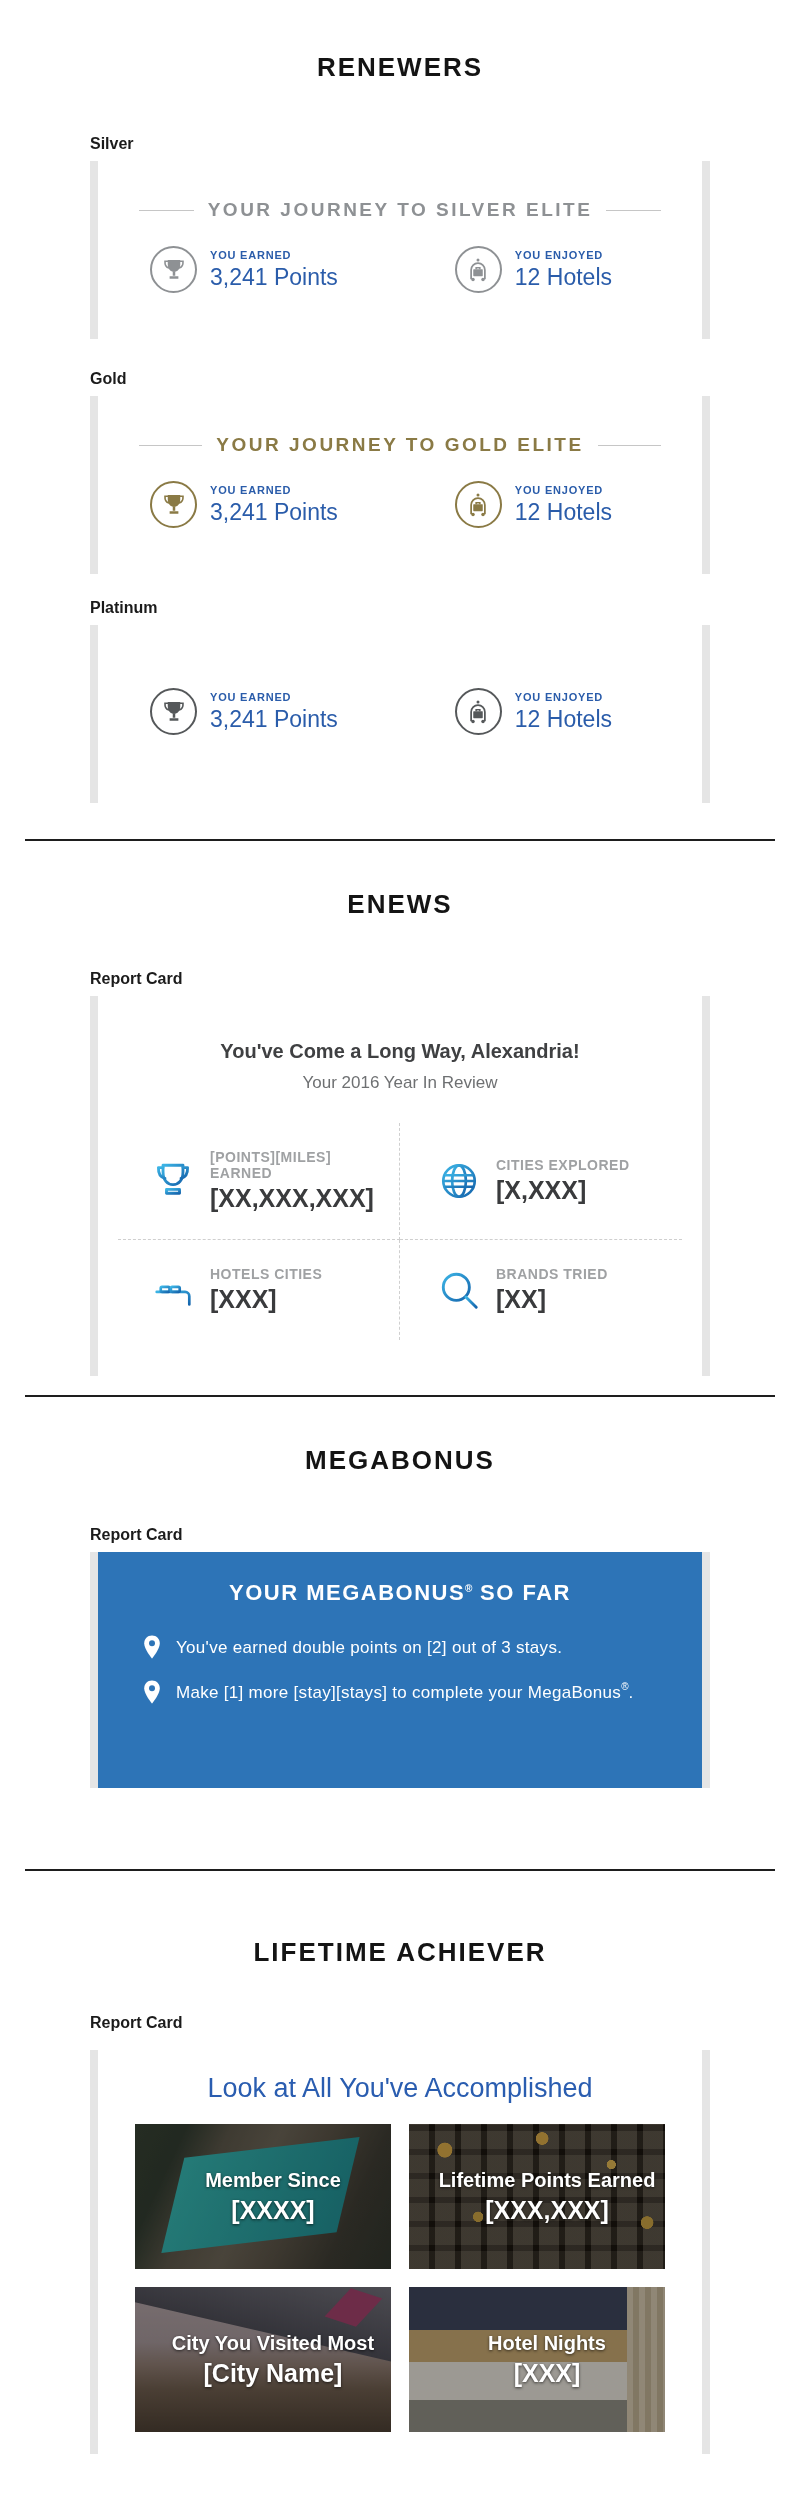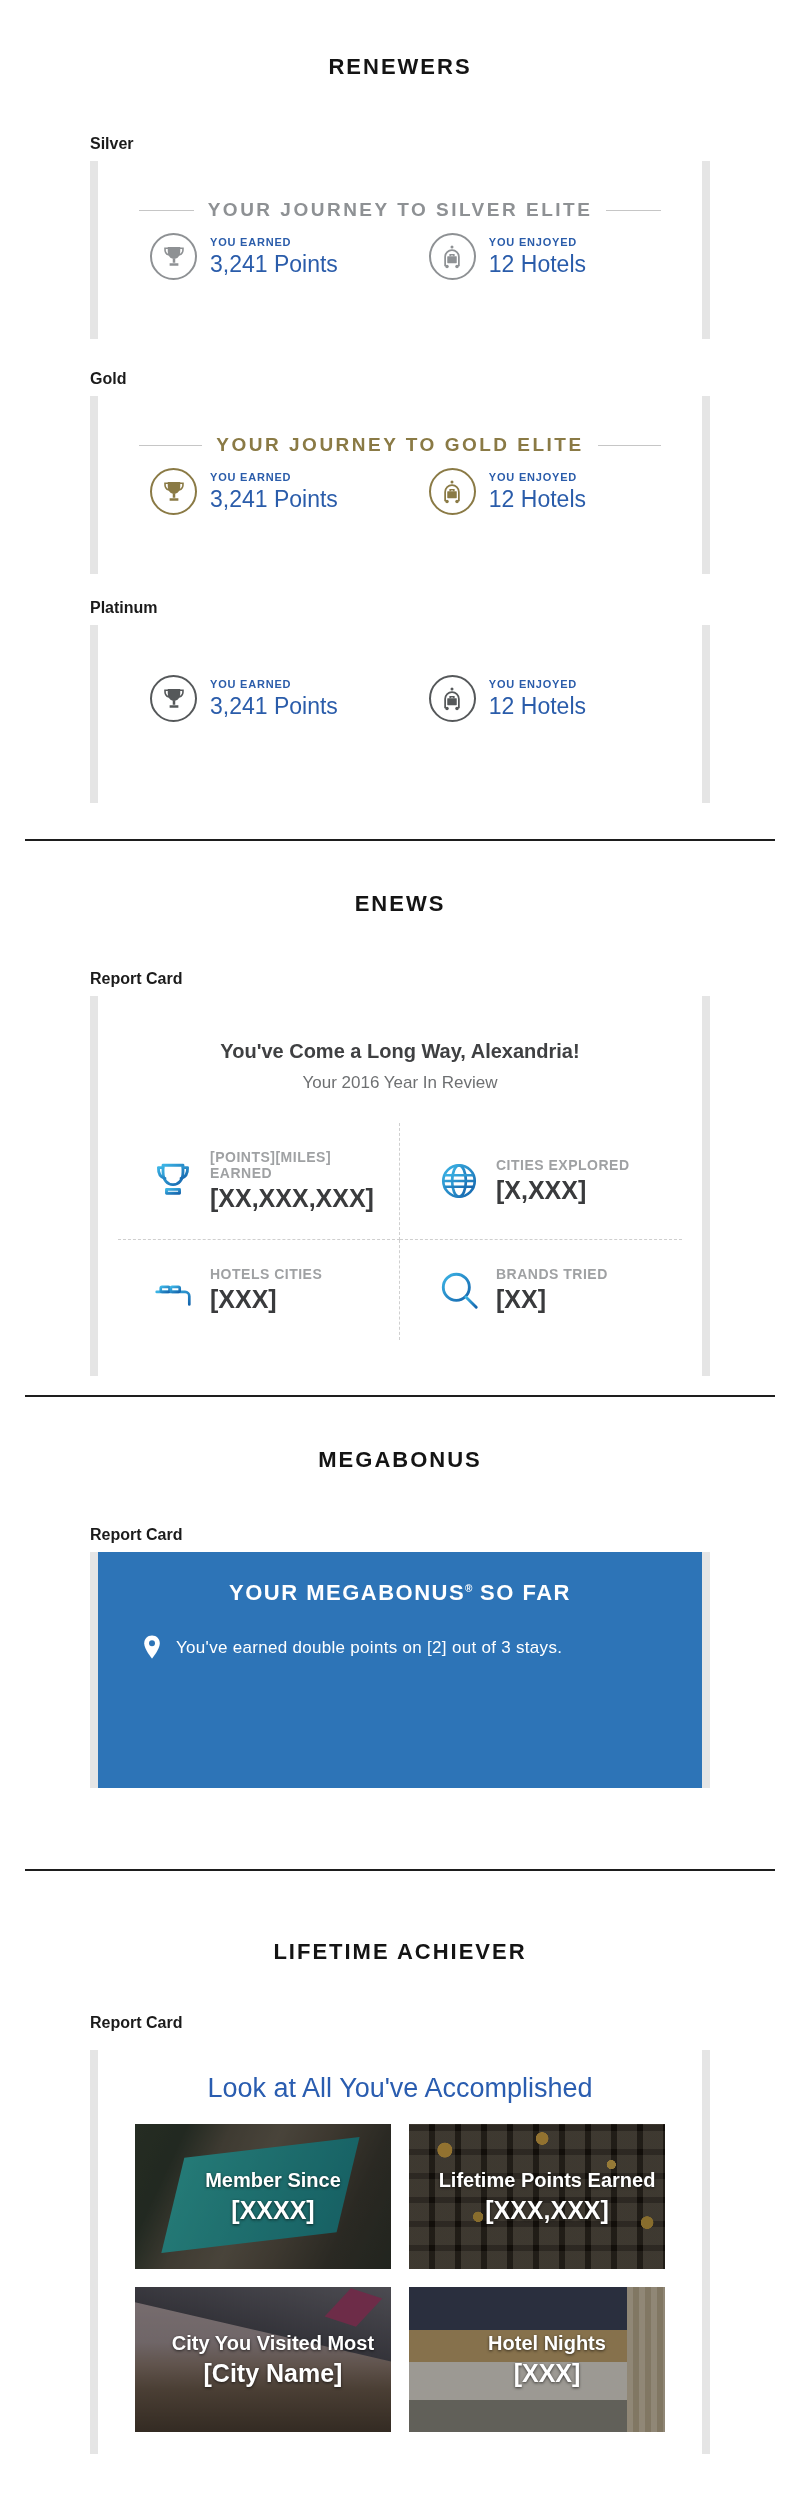--- a/index.html
+++ b/index.html
@@ -3,21 +3,21 @@
 <meta charset="utf-8">
 <style>
   html,body{margin:0;padding:0;}
   body{
     width:800px;min-height:2513px;background:#ffffff;
     font-family:"Liberation Sans",sans-serif;color:#1d1d1d;
     overflow-x:hidden;
   }
   
   .section-heading{
-    text-align:center;font-size:22px;font-weight:700;letter-spacing:2px;
+    text-align:center;font-size:26px;font-weight:700;letter-spacing:2px;
     color:#141414;height:30px;line-height:30px;
   }
   .h-renewers{margin-top:52px;}
   .h-enews{margin-top:48px;}
   .h-mega{margin-top:48px;}
   .h-lifetime{margin-top:66px;}
   .side-label{
     margin-left:90px;font-size:16px;font-weight:700;color:#1b1b1b;line-height:19px;
   }
   .card{
@@ -32,21 +32,21 @@
   .divider-3{margin-top:81px;}
 
   
   .renewers-card .card-inner{height:178px;box-sizing:border-box;padding-top:38px;}
   .journey-row{display:flex;align-items:center;margin:0 41px;gap:14px;}
   .journey-line{flex:1;height:1px;background:#c6c6c6;}
   .journey-title{
     font-size:19px;font-weight:700;letter-spacing:2.5px;white-space:nowrap;
     color:var(--tc);
   }
-  .stats-row{display:flex;justify-content:space-between;padding:0 116px 0 52px;margin-top:12px;}
+  .stats-row{display:flex;justify-content:space-between;padding:0 90px 0 52px;margin-top:25px;}
   .stat{display:flex;align-items:center;gap:13px;}
   .stat-icon{
     width:47px;height:47px;box-sizing:border-box;border:2px solid var(--tc);
     border-radius:50%;color:var(--tc);
     display:flex;align-items:center;justify-content:center;flex:none;
   }
   .stat-icon svg{width:30px;height:30px;}
   .stat-label{font-size:11px;font-weight:700;letter-spacing:.8px;color:var(--sb);}
   .stat-value{font-size:23px;color:var(--sb);margin-top:3px;}
 
@@ -360,20 +360,27 @@
       <span>YOUR MEGABONUS</span><span class="reg-sup">®</span><span> SO FAR</span>
     </div>
     <div class="mega-bullets">
       <div class="mega-bullet">
         <svg class="pin" viewBox="0 0 24 28">
             <path fill="#ffffff" d="M12 1.5C7.4 1.5 4.2 4.9 4.2 9.4c0 5.6 7.8 15.1 7.8 15.1s7.8-9.5 7.8-15.1C19.8 4.9 16.6 1.5 12 1.5z"></path>
             <circle cx="12" cy="9.2" r="3" fill="#2d74b7"></circle>
           </svg>
         <span>You've earned double points on [2] out of 3 stays.</span>
       </div>
+      <div class="mega-bullet">
+        <svg class="pin" viewBox="0 0 24 28">
+            <path fill="#ffffff" d="M12 1.5C7.4 1.5 4.2 4.9 4.2 9.4c0 5.6 7.8 15.1 7.8 15.1s7.8-9.5 7.8-15.1C19.8 4.9 16.6 1.5 12 1.5z"></path>
+            <circle cx="12" cy="9.2" r="3" fill="#2d74b7"></circle>
+          </svg>
+        <span><span>Make [1] more [stay][stays] to complete your MegaBonus</span><span class="reg-sup">®</span><span>.</span></span>
+      </div>
     </div>
   </div>
 </div>
 
 <hr class="section-divider divider-3">
 
 <div class="section-heading h-lifetime">LIFETIME ACHIEVER</div>
 <div class="side-label" style="margin-top:46px;">Report Card</div>
 
 <div class="card lifetime-card" style="margin-top:18px;">

